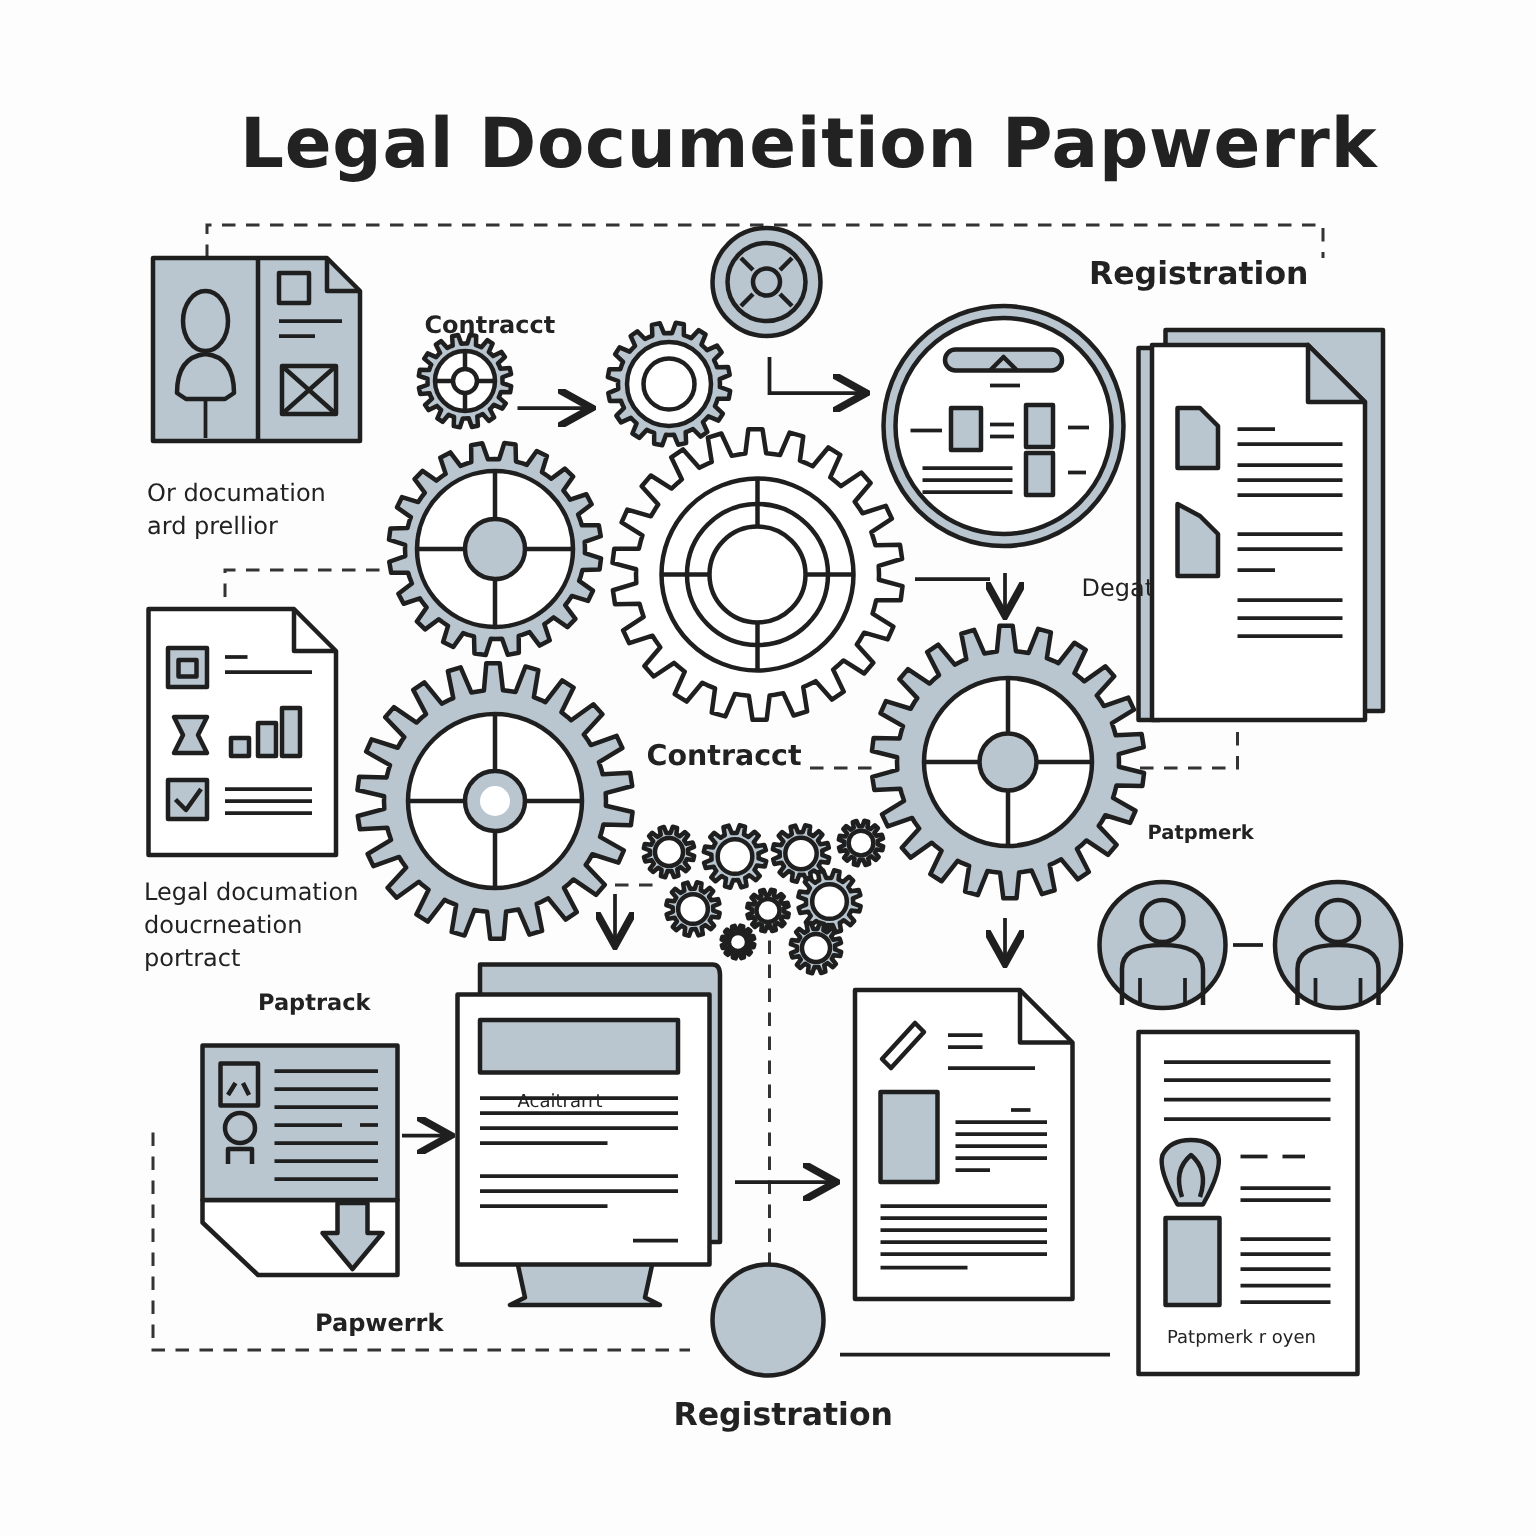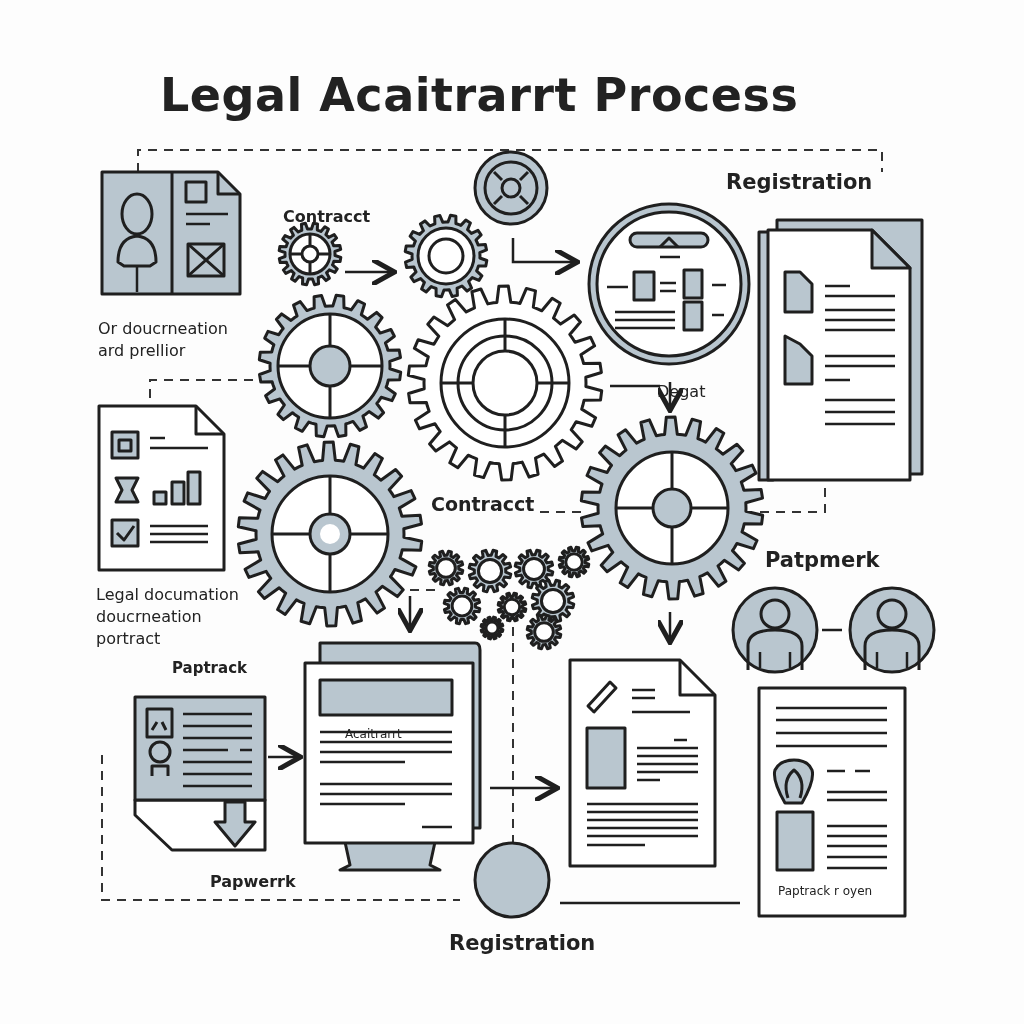--- a/index.html
+++ b/index.html
@@ -306,32 +306,32 @@
     <line class="ln2" x1="827" y1="846" x2="887" y2="846"></line>
     <line class="ln2" x1="827" y1="857" x2="887" y2="857"></line>
     <line class="ln2" x1="827" y1="868" x2="887" y2="868"></line>
   </g>
 
   <g>
     <circle class="sf" cx="512" cy="880" r="37"></circle>
   </g>
 </svg>
 
-<div class="lbl title" style="left:160px;top:68px;">Legal Acaitrarrt Process</div>
+<div class="lbl title" style="left:160px;top:68px;">Legal Documeition Papwerrk</div>
 <div class="lbl h" style="left:726px;top:170px;">Registration</div>
 <div class="lbl s" style="left:283px;top:206px;font-weight:bold;">Contracct</div>
 <div class="lbl s" style="left:98px;top:318px;">
-  <div>Or doucrneation</div>
+  <div>Or documation</div>
   <div>ard prellior</div>
 </div>
-<div class="lbl s" style="left:657px;top:381px;">Degat</div>
+<div class="lbl s" style="left:721px;top:381px;">Degat</div>
 <div class="lbl h" style="left:431px;top:493px;font-size:19px;">Contracct</div>
-<div class="lbl h" style="left:765px;top:548px;font-size:21px;">Patpmerk</div>
+<div class="lbl h" style="left:765px;top:548px;font-size:13px;">Patpmerk</div>
 <div class="lbl s" style="left:96px;top:584px;">
   <div>Legal documation</div>
   <div>doucrneation</div>
   <div>portract</div>
 </div>
 <div class="lbl h" style="left:172px;top:659px;font-size:15px;">Paptrack</div>
 <div class="lbl tiny" style="left:345px;top:727px;">Acaitrarrt</div>
 <div class="lbl h" style="left:210px;top:828px;font-size:16px;margin-top:44px;">Papwerrk</div>
-<div class="lbl tiny" style="left:778px;top:884px;">Paptrack r oyen</div>
+<div class="lbl tiny" style="left:778px;top:884px;">Patpmerk r oyen</div>
 <div class="lbl h" style="left:449px;top:931px;">Registration</div>
 
 </body></html>

